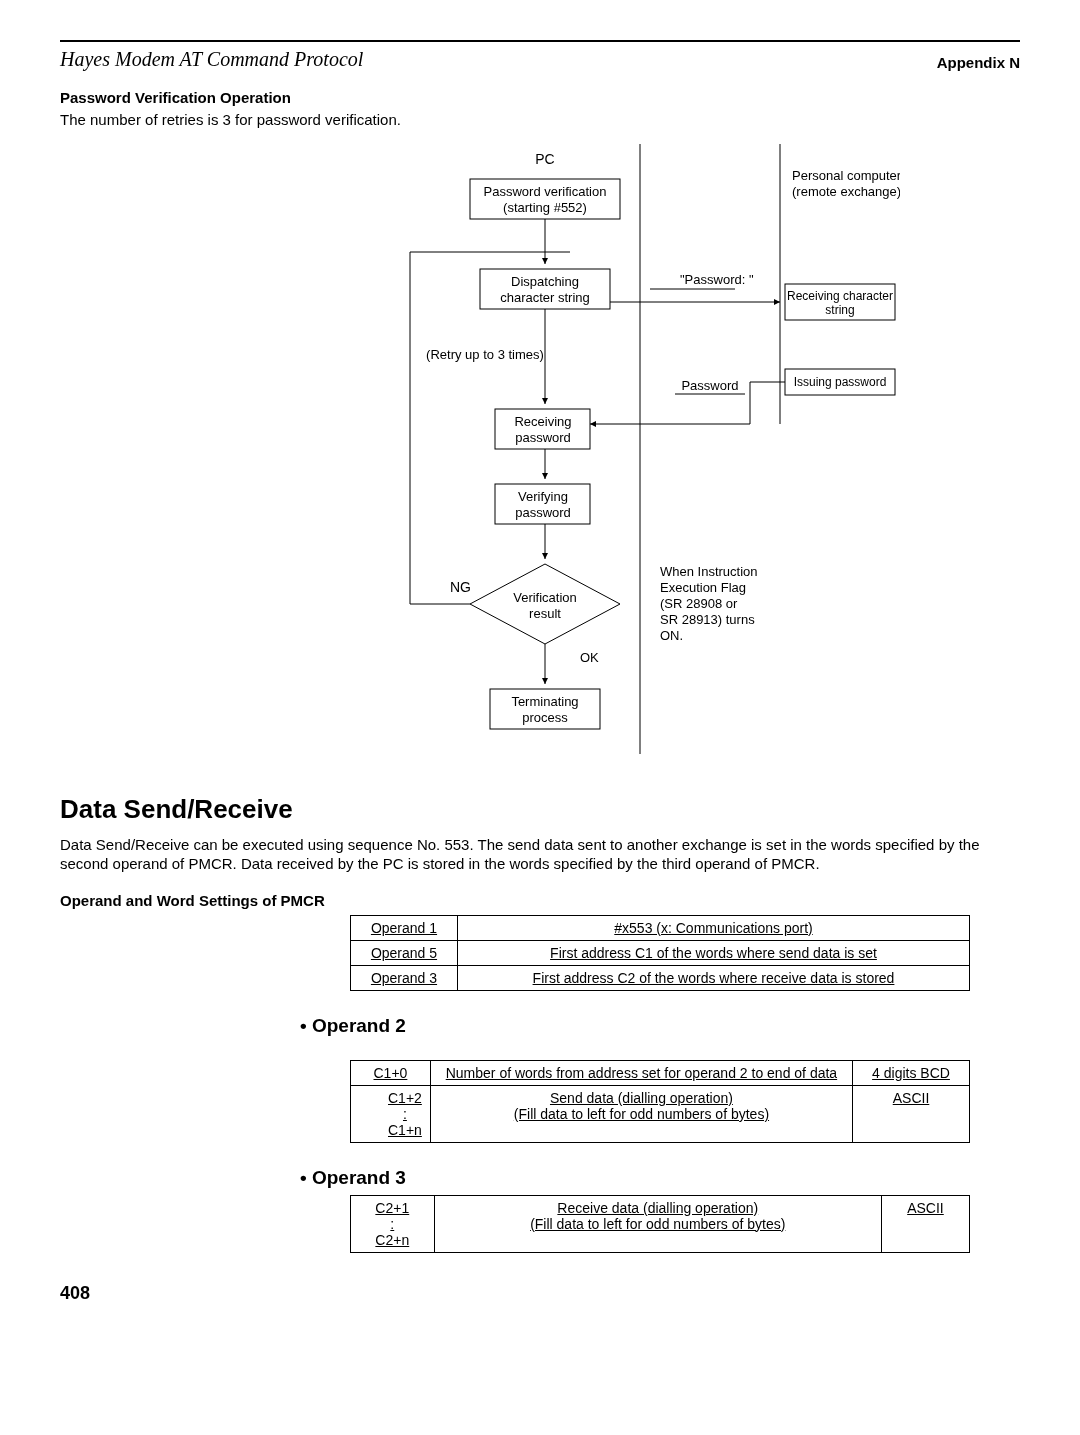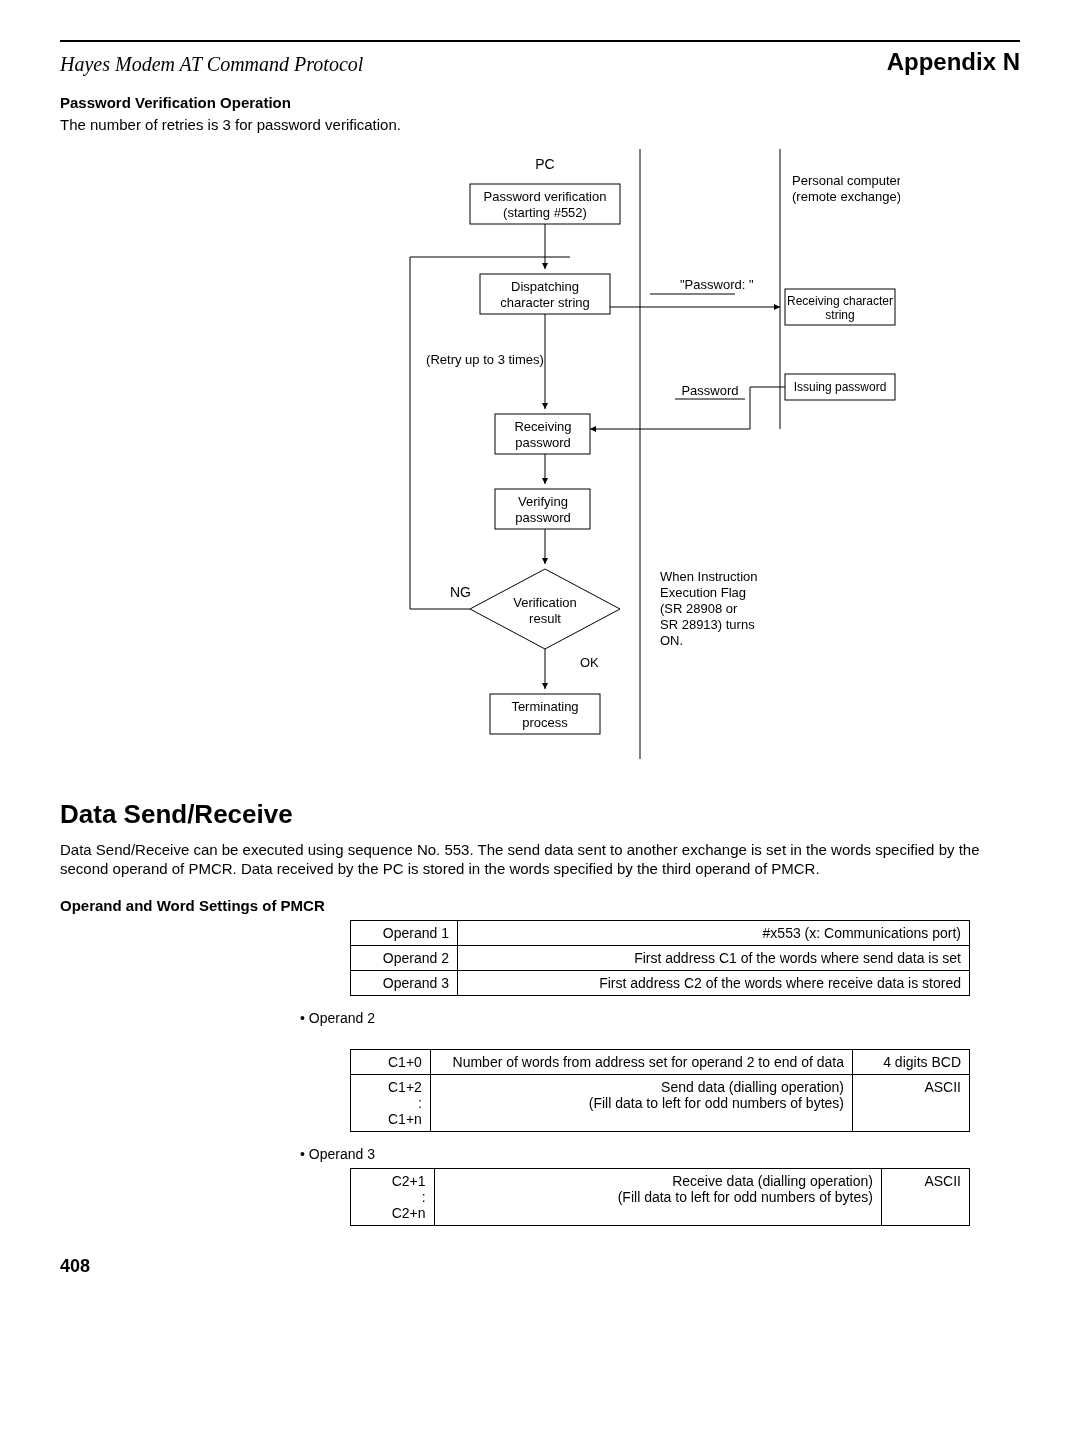--- a/index.html
+++ b/index.html
@@ -20,21 +20,21 @@
     margin-bottom: 14px;
   }
   .header-left {
     font-style: italic;
     font-weight: normal;
     font-size: 20px;
     font-family: "Times New Roman", serif;
   }
   .header-right {
     font-weight: bold;
-    font-size: 24px;
+    font-size: 15px;
   }
   .subhead {
     font-weight: bold;
     font-size: 15px;
     margin: 18px 0 4px 0;
   }
   .bodytext {
     font-size: 15px;
     margin: 0 0 14px 0;
     line-height: 1.3;
@@ -51,27 +51,28 @@
   }
   table.opt {
     border-collapse: collapse;
     margin: 6px auto 14px auto;
     font-size: 14px;
   }
   table.opt td, table.opt th {
     border: 1px solid #000;
     padding: 4px 8px;
     vertical-align: top;
-    text-align: right;
+    text-align: center;
     font-weight: normal;
+    text-decoration: underline;
   }
   .bullet-head {
-    font-weight: normal;
-    font-size: 14px;
-    margin: 4px 0 4px 0;
+    font-weight: bold;
+    font-size: 19px;
+    margin: 24px 0 4px 0;
   }
   .tables-block {
     margin-left: 240px;
   }
   .page-num {
     font-weight: bold;
     font-size: 18px;
     margin-top: 30px;
   }
   svg text {
@@ -178,21 +179,21 @@
 
 <div class="tables-block">
 
 <table class="opt" style="width:620px;">
   <tbody>
         <tr>
     <td style="width:90px;">Operand 1</td>
     <td>#x553 (x: Communications port)</td>
   </tr>
   <tr>
-    <td>Operand 2</td>
+    <td>Operand 5</td>
     <td>First address C1 of the words where send data is set</td>
   </tr>
   <tr>
     <td>Operand 3</td>
     <td>First address C2 of the words where receive data is stored</td>
   </tr>
 </tbody>
     </table>
 
 <div class="bullet-head">• Operand 2</div>

